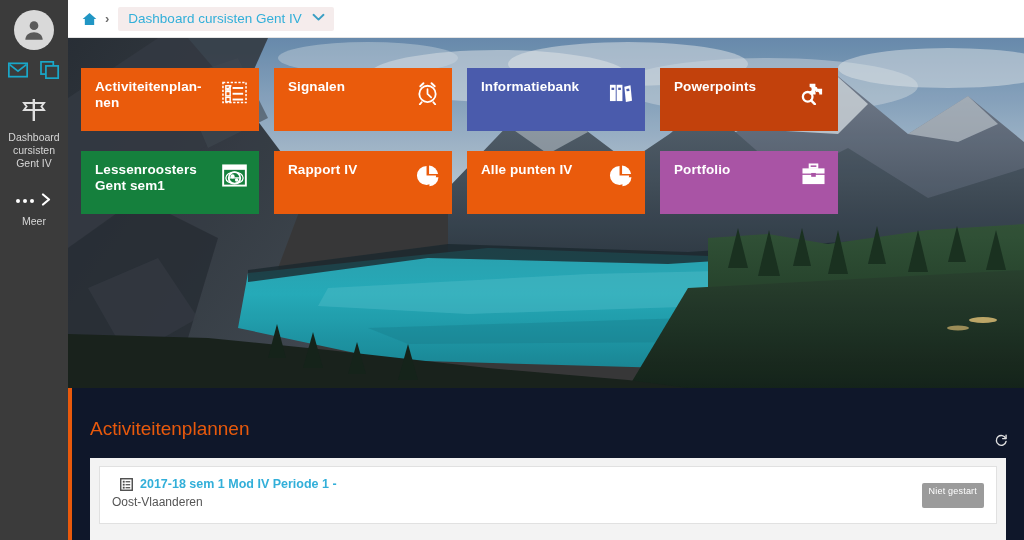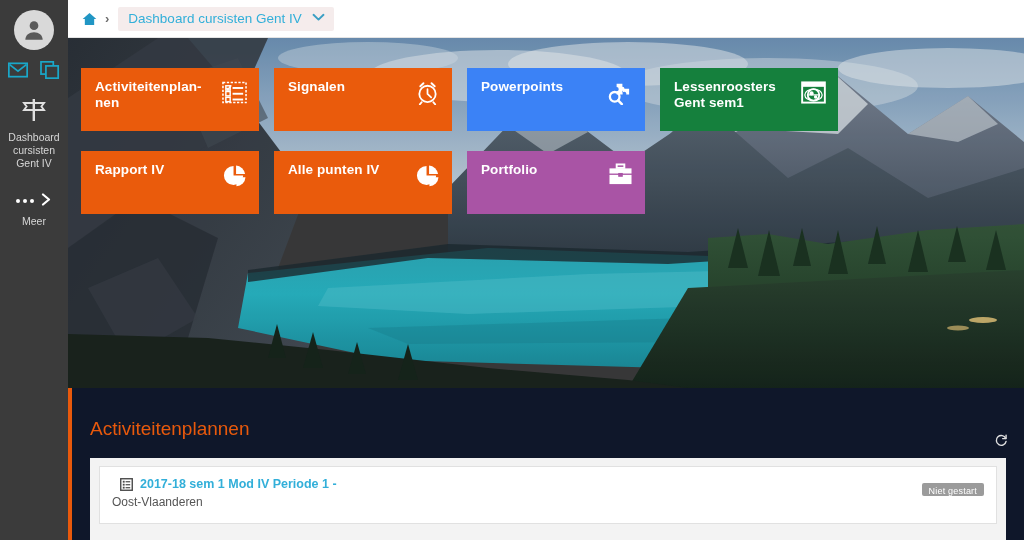--- a/index.html
+++ b/index.html
@@ -134,21 +134,21 @@
   .card-doc-icon { color: #4a4a4a; display:flex; }
   .card-link {
     color: #32afd9; font-size: 12.5px; font-weight: bold;
   }
   .card-sub {
     color: #555; font-size: 12px; margin-top: 4px; padding-left: 0;
   }
   .badge {
     position: absolute; right: 12px; top: 16px;
     background: #9b9b9b; color: #fff;
-    font-size: 9px; padding: 3px 7px 0 7px;
+    font-size: 9px; padding: 3px 7px 12px 7px;
     border-radius: 2px; letter-spacing: .2px;
   }
 </style>
 </head>
 <body>
 
 <div id="app">
 
   <div class="sidebar">
 
@@ -336,22 +336,35 @@
             <circle cx="13" cy="14.5" r="8.5" fill="none" stroke="#fff" stroke-width="1.9"></circle>
             <path d="M13 9.5 L13 14.5 L16.8 18" fill="none" stroke="#fff" stroke-width="1.8" stroke-linecap="round"></path>
             <path d="M5.5 6.5 L8.8 3.4" stroke="#fff" stroke-width="2" stroke-linecap="round"></path>
             <path d="M20.5 6.5 L17.2 3.4" stroke="#fff" stroke-width="2" stroke-linecap="round"></path>
             <path d="M7 23 L5 25.4" stroke="#fff" stroke-width="1.8" stroke-linecap="round"></path>
             <path d="M19 23 L21 25.4" stroke="#fff" stroke-width="1.8" stroke-linecap="round"></path>
           </svg>
         </span>
       </div>
 
-
-      <div class="tile" style="background:#3b82f6">
+      <div class="tile" style="background:#4a5bac">
+        <span class="tile-label">Informatiebank</span>
+        <span class="tile-icon">
+          <svg width="25" height="23" viewBox="0 0 26 24">
+            <rect x="2" y="5" width="6" height="17" fill="#fff"></rect>
+            <rect x="3.6" y="8" width="2.8" height="2.4" fill="#4a5bac"></rect>
+            <rect x="9" y="5" width="6" height="17" fill="#fff"></rect>
+            <rect x="10.6" y="8" width="2.8" height="2.4" fill="#4a5bac"></rect>
+            <path d="M17 7 L23.4 5.4 L25 21.6 L18.6 23 Z" fill="#fff"></path>
+            <rect x="19.2" y="9.2" width="3" height="2.4" fill="#4a5bac" transform="rotate(-9 20.7 10.4)"></rect>
+          </svg>
+        </span>
+      </div>
+
+      <div class="tile" style="background:#c2410c">
         <span class="tile-label">Powerpoints</span>
         <span class="tile-icon">
           <svg width="27" height="25" viewBox="0 0 28 26">
             <path d="M11 4 h6 v3 a2.2 2.2 0 1 1 0 4.4 V15 h-6 v-3.2 a2.2 2.2 0 1 0 0 -4.4 Z" fill="#fff"></path>
             <path d="M18 9 h6 v6 h-3 a2.2 2.2 0 1 0 -4.2 0 H17 Z" fill="#fff"></path>
             <circle cx="9" cy="17.5" r="5" fill="none" stroke="#fff" stroke-width="2.4"></circle>
             <path d="M12.6 21.2 L16.4 25" stroke="#fff" stroke-width="2.6" stroke-linecap="round"></path>
           </svg>
         </span>
       </div>

